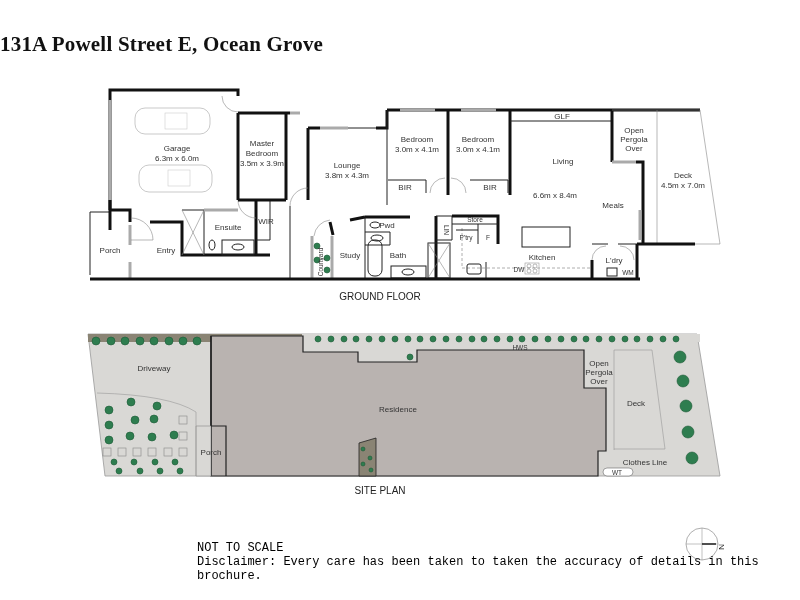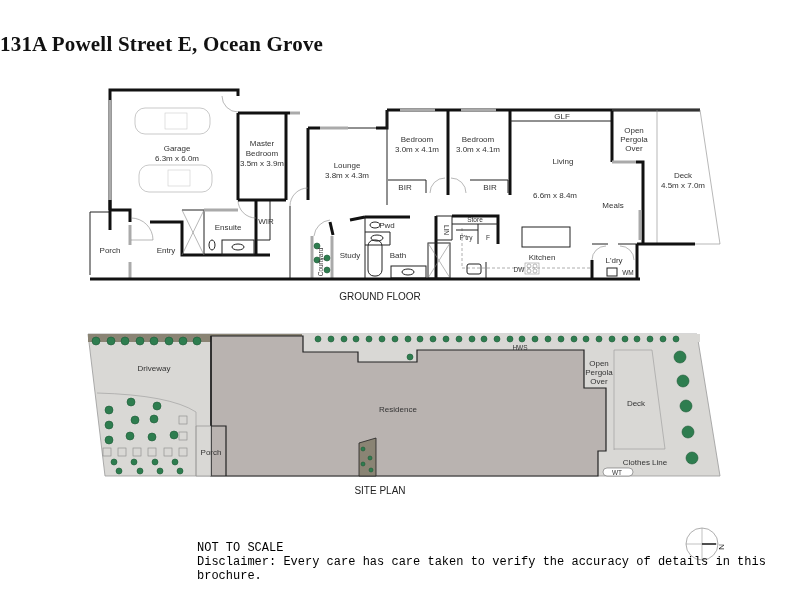--- a/index.html
+++ b/index.html
@@ -300,13 +300,13 @@
   <g>
     <circle cx="702" cy="544" r="16" fill="none" stroke="#999" stroke-width="0.8"></circle>
     <line x1="686" y1="544" x2="718" y2="544" stroke="#999" stroke-width="0.6"></line>
     <line x1="702" y1="528" x2="702" y2="560" stroke="#999" stroke-width="0.6"></line>
     <line x1="702" y1="544" x2="716" y2="544" stroke="#111" stroke-width="1.4"></line>
     <text x="722" y="547" font-family="Liberation Sans, sans-serif" font-size="8" fill="#222" transform="rotate(90 722 544)">N</text>
   </g>
 </svg>
 
 <div class="foot" style="top:541px;">NOT TO SCALE</div>
-<div class="foot" style="top:555px;">Disclaimer: Every care has care taken to verify the accuracy of details in this brochure.</div>
+<div class="foot" style="top:555px;">Disclaimer: Every care has been taken to taken the accuracy of details in this brochure.</div>
 
 </body></html>

